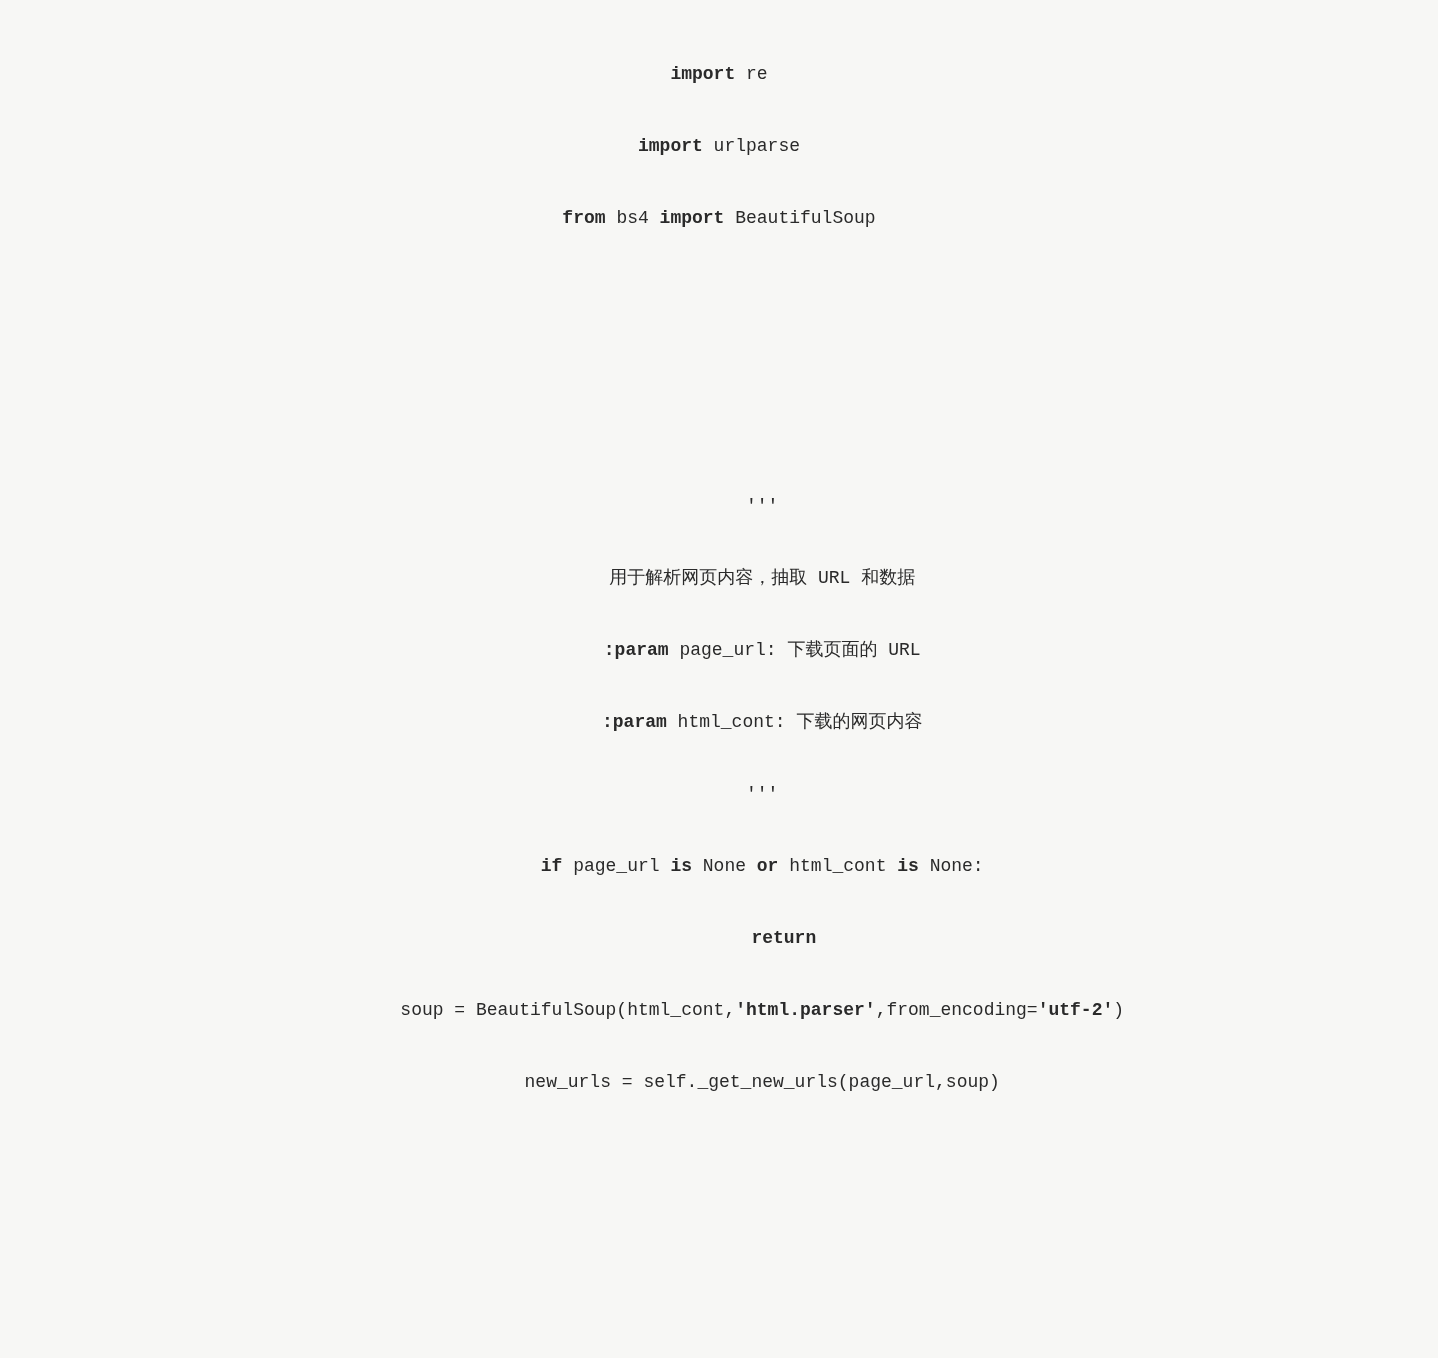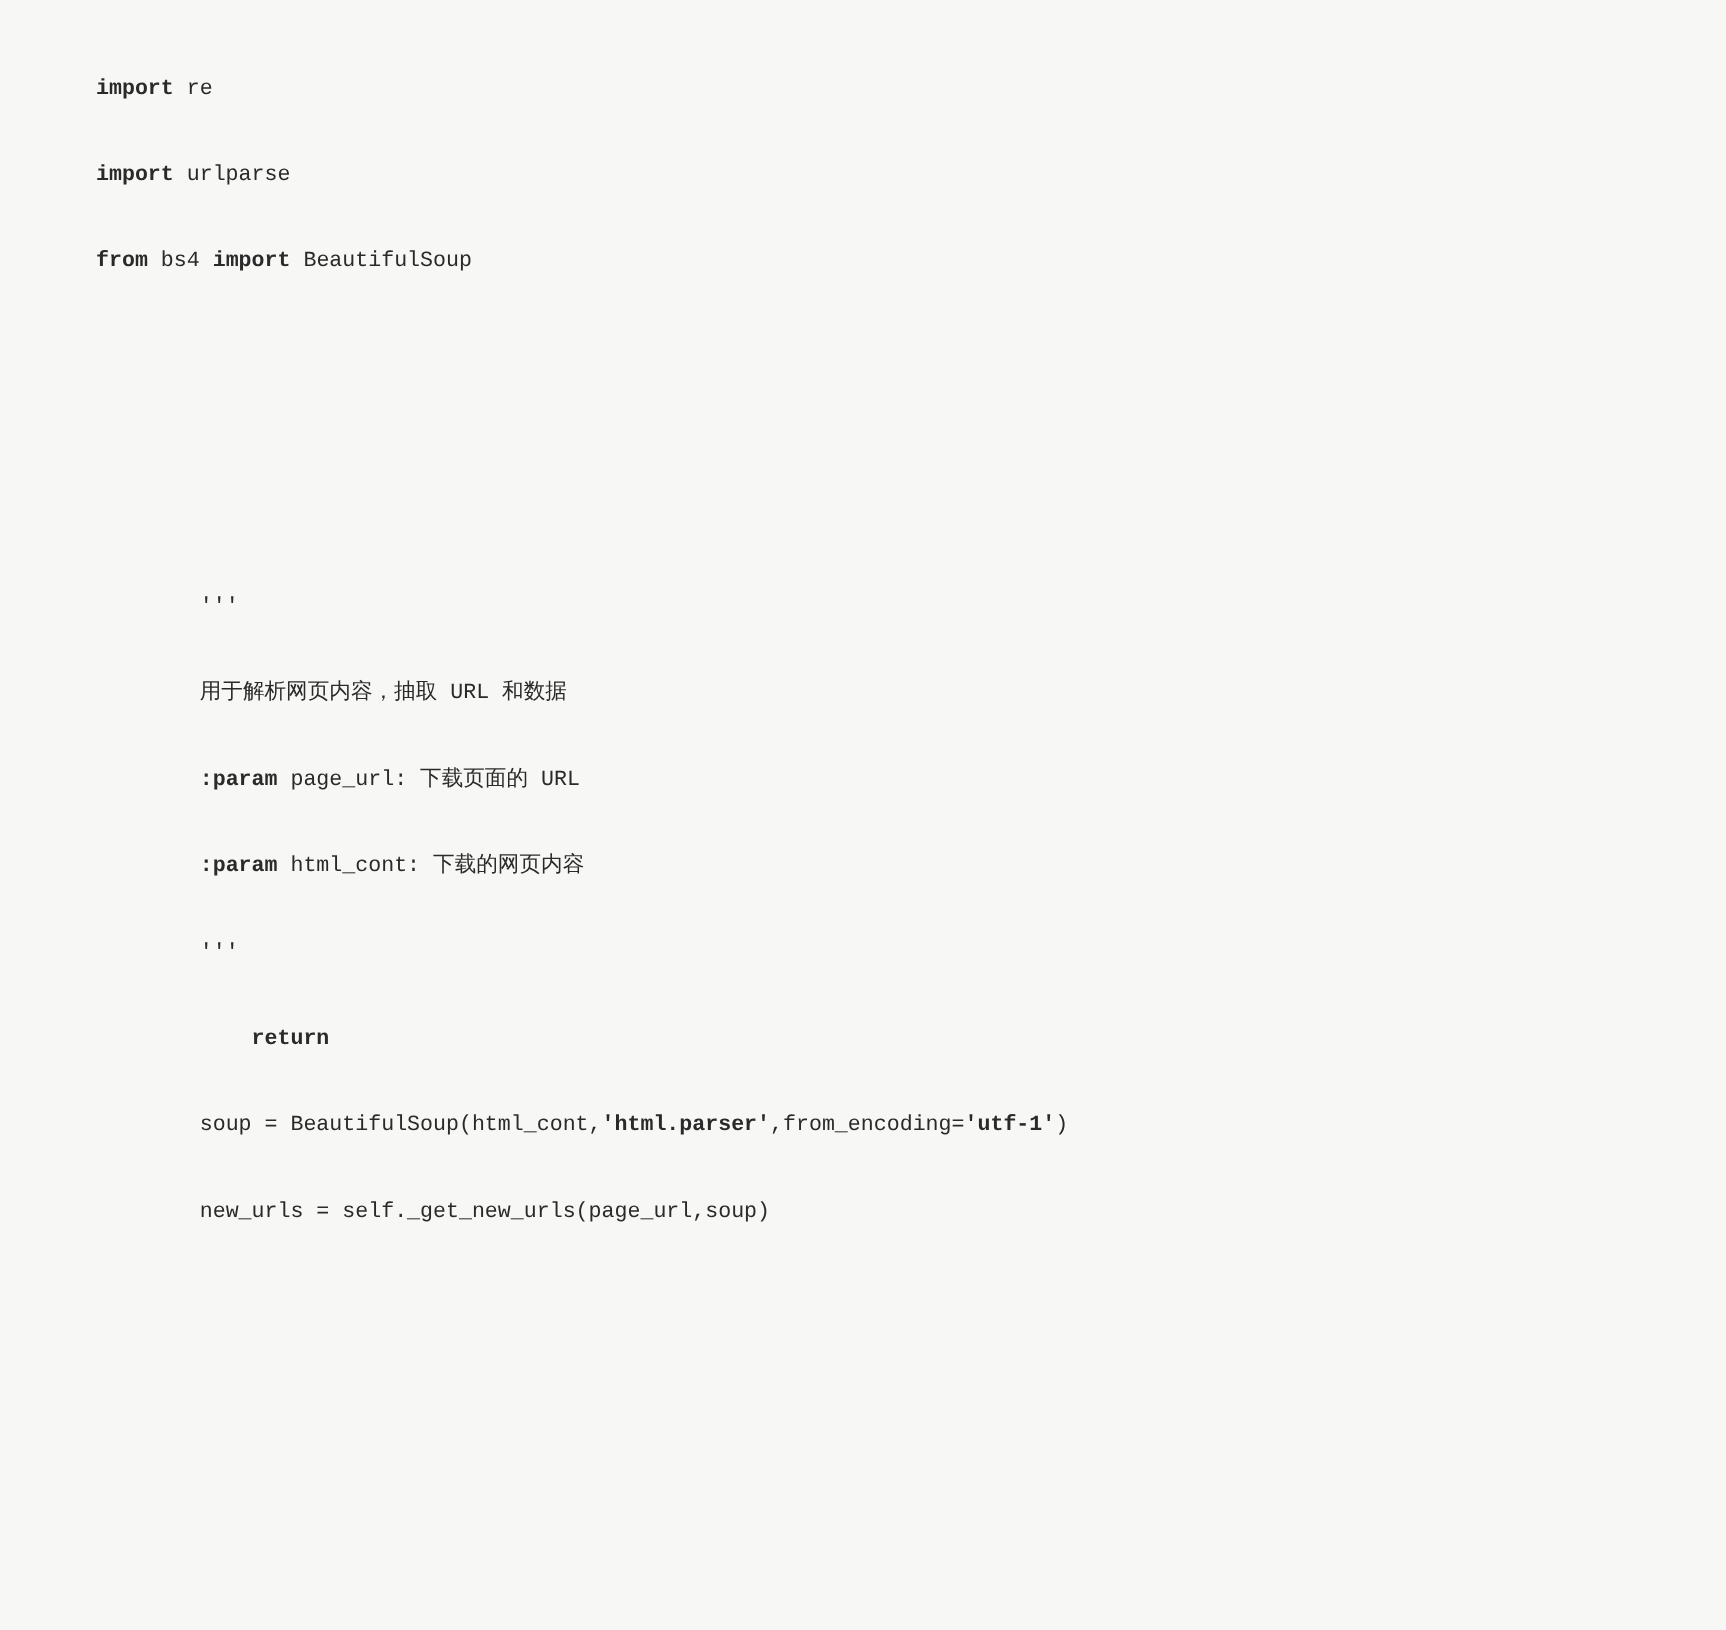--- a/index.html
+++ b/index.html
@@ -15,20 +15,21 @@
       padding: 20px 80px;
       color: #2a2a2a;
       width: 1438px;
     }
     .code-container {
       white-space: pre;
     }
     .line {
       display: block;
       min-height: 36px;
+      text-align: center;
     }
     .kw {
       font-weight: bold;
     }
     .bold {
       font-weight: bold;
     }
   </style>
 </head>
 <body>
@@ -38,22 +39,23 @@
 <span class="line"><span class="kw">import</span><span> urlparse</span></span>
 <span class="line"><span class="kw">from</span><span> bs4 </span><span class="kw">import</span><span> BeautifulSoup</span></span>
 <span class="line"> </span>
 <span class="line"> </span>
 <span class="line"> </span>
 <span class="line">        <span>'''</span></span>
 <span class="line">        <span>用于解析网页内容，抽取 URL 和数据</span></span>
 <span class="line">        <span class="kw">:param</span><span> page_url: 下载页面的 URL</span></span>
 <span class="line">        <span class="kw">:param</span><span> html_cont: 下载的网页内容</span></span>
 <span class="line">        <span>'''</span></span>
+<span class="line">        <span class="kw">if</span><span> page_url </span><span class="kw">is</span><span> None </span><span class="kw">or</span><span> html_cont </span><span class="kw">is</span><span> None:</span></span>
 <span class="line">            <span class="kw">return</span></span>
-<span class="line">        <span>soup = BeautifulSoup(html_cont,</span><span class="bold">'html.parser'</span><span>,from_encoding=</span><span class="bold">'utf-1'</span><span>)</span></span>
+<span class="line">        <span>soup = BeautifulSoup(html_cont,</span><span class="bold">'html.parser'</span><span>,from_encoding=</span><span class="bold">'utf-2'</span><span>)</span></span>
 <span class="line">        <span>new_urls = self._get_new_urls(page_url,soup)</span></span>
 <span class="line">        </span>
 
 
 
 
 
 
 
 

